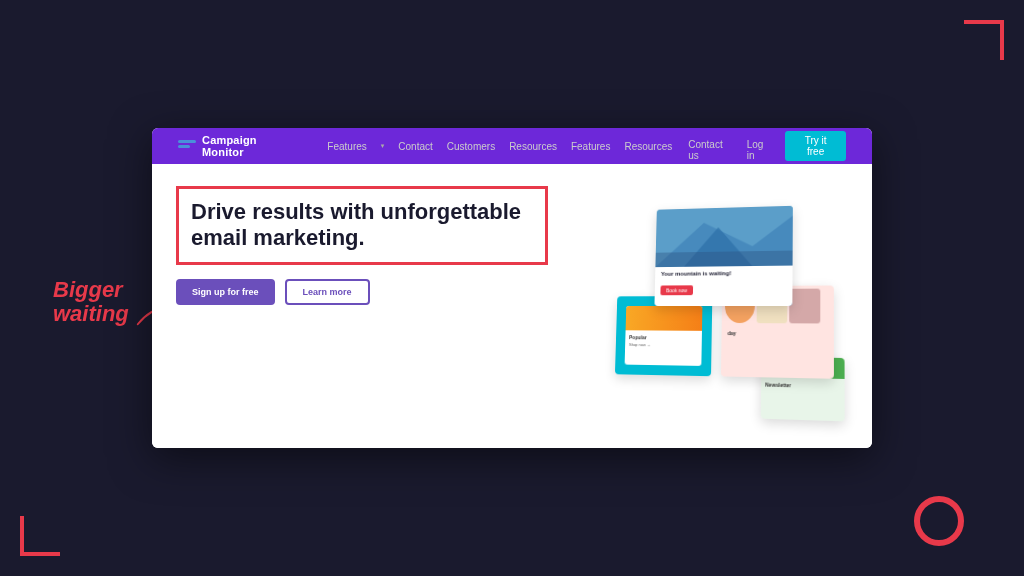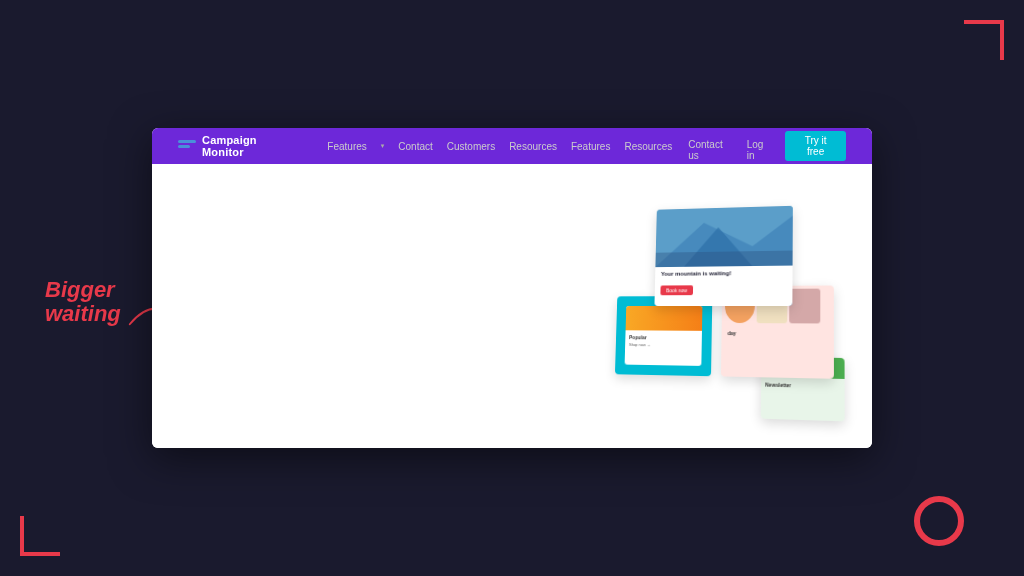--- a/index.html
+++ b/index.html
@@ -326,20 +326,21 @@
       left: 45px;
       top: 50%;
       transform: translateY(-10px);
     }
     .annotation-text {
       color: #e8394a;
       font-size: 22px;
       font-weight: 900;
       line-height: 1.1;
       font-style: italic;
+      margin-left: 8px;
     }
     .annotation-arrow {
       position: absolute;
       right: -50px;
       top: 20px;
       display: flex;
       align-items: center;
     }
     .arrow-curve {
       width: 45px;
@@ -405,20 +406,27 @@
       </a>
       <a class="nav-right-link">
         <span>Log in</span>
       </a>
       <button class="try-btn">Try it free</button>
     </div>
   </nav>
 
   <div class="hero">
     <div class="hero-left">
+      <div class="hero-heading-wrapper">
+        <h1 class="hero-heading">Drive results with unforgettable email marketing.</h1>
+      </div>
+      <div class="hero-buttons">
+        <button class="btn-primary">Sign up for free</button>
+        <button class="btn-secondary">Learn more</button>
+      </div>
     </div>
 
     <div class="hero-right">
       <div class="template-stack">
 
         <div class="template-card tc1">
           <div class="tc1-img">
             
             <svg width="140" height="60" viewBox="0 0 140 60" xmlns="http://www.w3.org/2000/svg">
               <rect width="140" height="60" fill="#5b9ec9"></rect>

